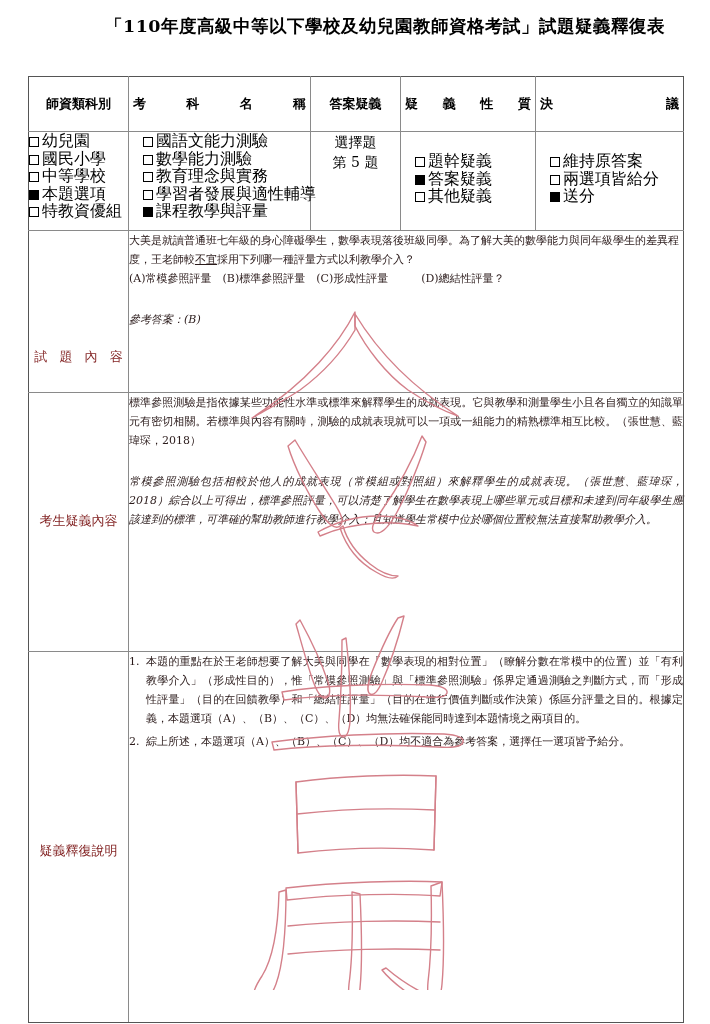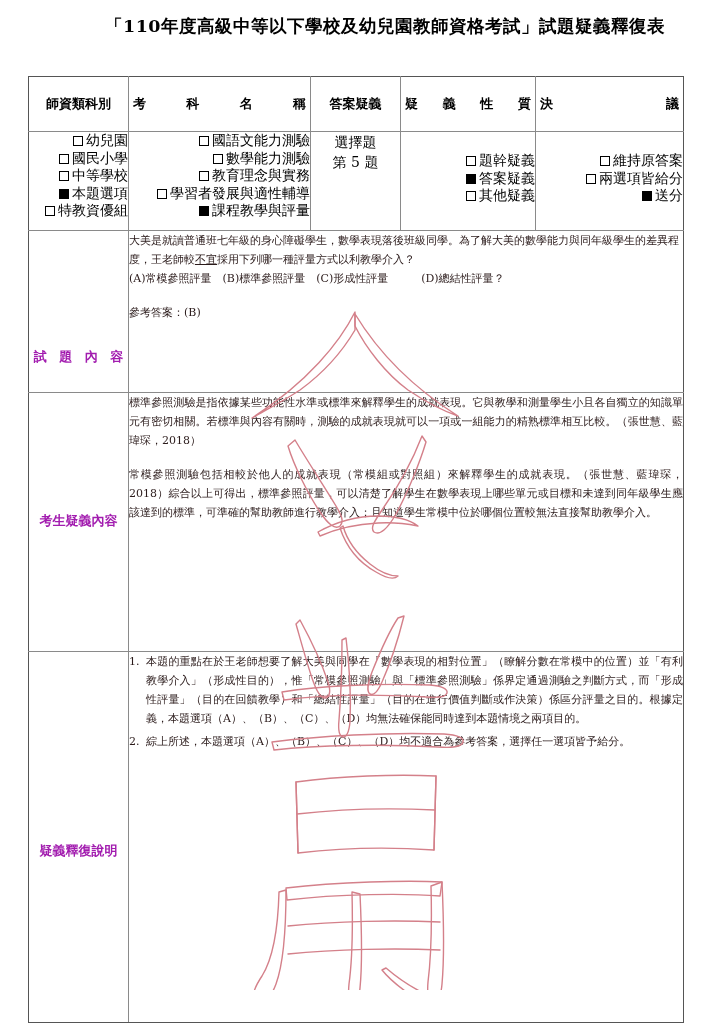--- a/index.html
+++ b/index.html
@@ -66,25 +66,24 @@
     width: 100%;
   }
   .spread > span { white-space: nowrap; }
   .center-head { text-align: center; white-space: nowrap; }
 
   
   .chk-cell { padding: 8px 0 10px 8px; }
   .chk-cell.pad-left-more { padding-left: 14px; }
   .chk-list { list-style: none; margin: 0; padding: 0; }
   .chk-list li {
-    font-size: 14px;
+    font-size: 16px;
     line-height: 17.5px;
     white-space: nowrap;
     color: #000;
-    text-align: right;
   }
   .box {
     display: inline-block;
     width: 8px;
     height: 8px;
     border: 1px solid #000;
     margin-right: 3px;
     vertical-align: -1px;
     background: #fff;
   }
@@ -96,43 +95,43 @@
     font-size: 14px;
     line-height: 20px;
     padding-top: 28px;
     color: #000;
   }
 
   
   .row-label {
     width: 100px;
     font-size: 13px;
-    font-weight: bold;
-    color: #a21caf;
+    font-weight: normal;
+    color: #7f1d1d;
     text-align: center;
     position: relative;
   }
   .row-label .lbl-inner {
     position: absolute;
     left: 0;
     width: 100%;
     text-align: center;
     white-space: nowrap;
   }
   .lbl-spaced { letter-spacing: 4px; text-indent: 4px; }
 
   
   .body-cell {
     padding: 10px 12px 10px 10px;
     font-size: 11px;
     line-height: 19px;
     color: #2a1a1a;
   }
   .body-cell p { margin: 0; }
-  .body-cell p.gap { margin-top: 15px; }
+  .body-cell p.gap { margin-top: 22px; font-style: italic; }
   .u { text-decoration: underline; }
 
   .num-list { margin: 0; padding: 0; list-style: none; }
   .num-list li {
     display: flex;
     margin-bottom: 4px;
   }
   .num-list li .marker {
     flex: 0 0 auto;
     width: 17px;

